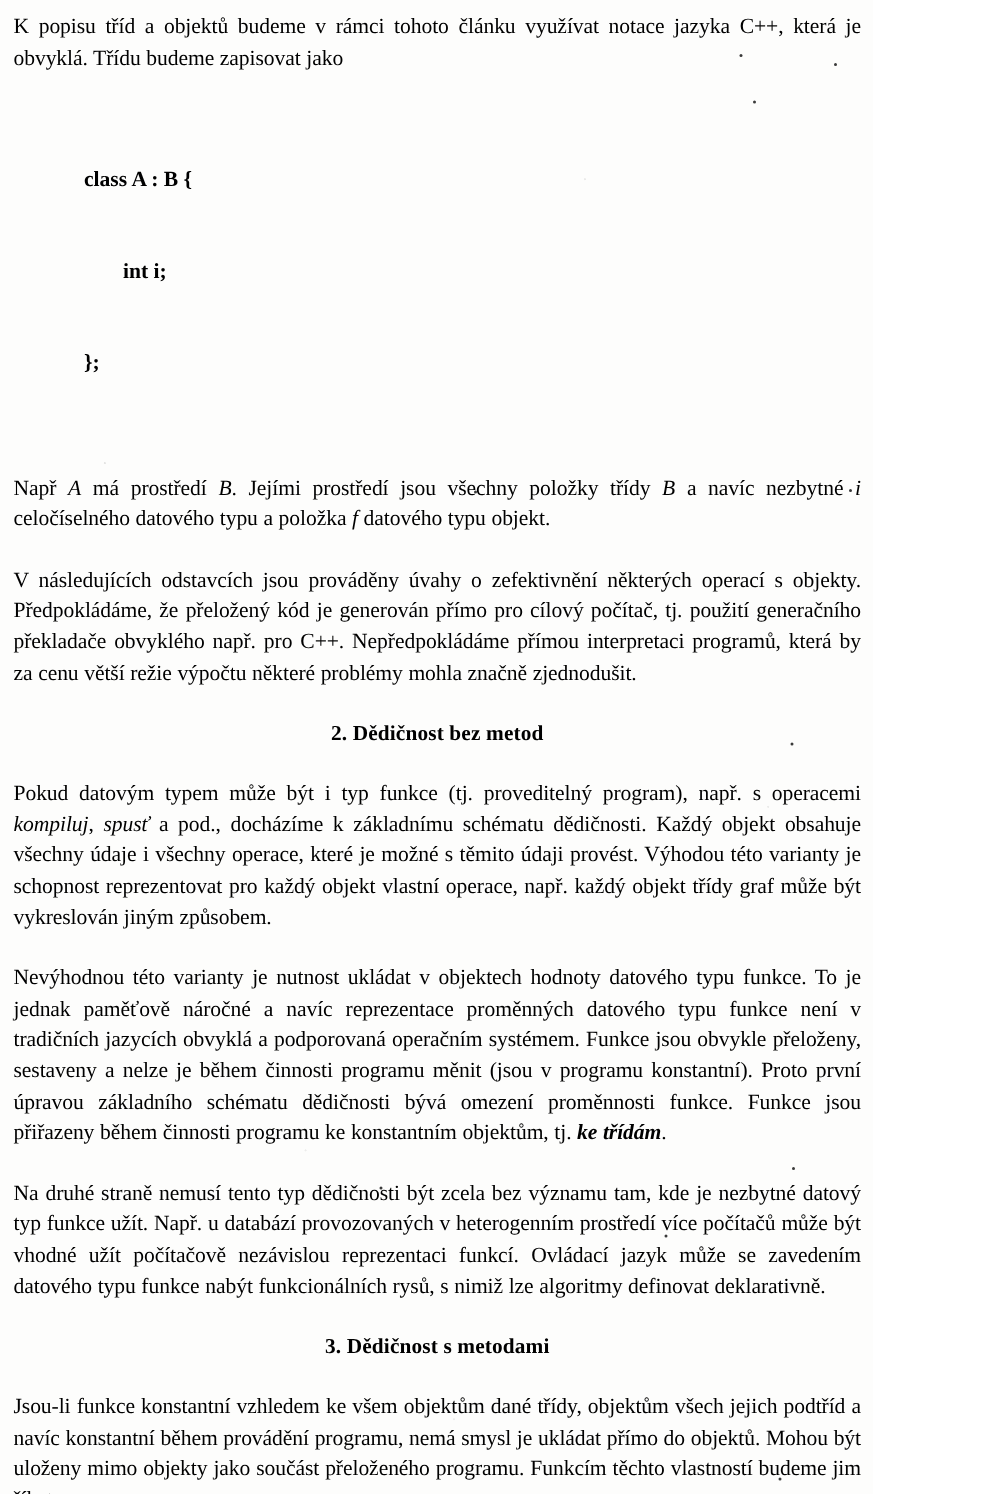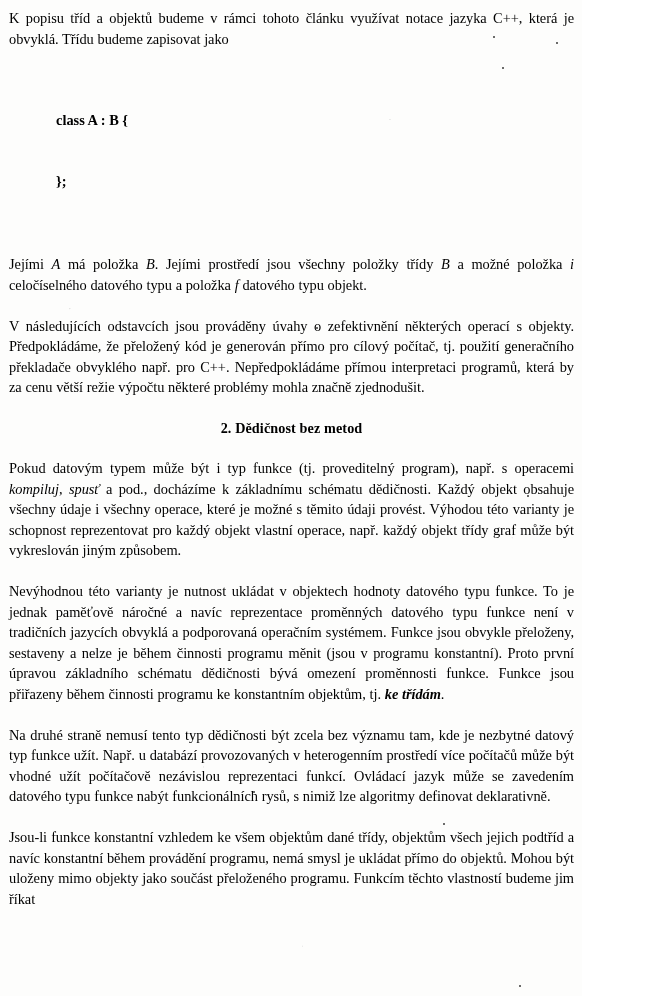--- a/index.html
+++ b/index.html
@@ -102,35 +102,37 @@
 <body>
 
 <div id="page">
 
   <div id="content">
 
     <p class="body-text gap-after"><span>K popisu tříd a objektů budeme v rámci tohoto článku využívat notace jazyka C++, která je obvyklá. Třídu budeme zapisovat jako</span></p>
 
     <div class="code-block">
       <span class="code-line indent-0">class A : B {</span>
+      <span class="code-line indent-1">int i;</span>
       <span class="code-line indent-0">};</span>
     </div>
 
-    <p class="body-text gap-after"><span>Jejími </span><em class="var">A</em><span> má položka </span><em class="var">B</em><span>. Jejími prostředí jsou všechny položky třídy </span><em class="var">B</em><span> a možné položka </span><em class="var">i</em><span> celočíselného datového typu a položka </span><em class="var">f</em><span> datového typu objekt.</span></p>
+    <p class="body-text gap-after"><span>Např </span><em class="var">A</em><span> má prostředí </span><em class="var">B</em><span>. Jejími prostředí jsou všechny položky třídy </span><em class="var">B</em><span> a navíc nezbytné </span><em class="var">i</em><span> celočíselného datového typu a položka </span><em class="var">f</em><span> datového typu objekt.</span></p>
 
     <p class="body-text gap-after"><span>V následujících odstavcích jsou prováděny úvahy o zefektivnění některých operací s objekty. Předpokládáme, že přeložený kód je generován přímo pro cílový počítač, tj. použití generačního překladače obvyklého např. pro C++. Nepředpokládáme přímou interpretaci programů, která by za cenu větší režie výpočtu některé problémy mohla značně zjednodušit.</span></p>
 
     <h2 class="section-heading">2. Dědičnost bez metod</h2>
 
     <p class="body-text gap-after"><span>Pokud datovým typem může být i typ funkce (tj. proveditelný program), např. s operacemi </span><em class="term">kompiluj</em><span>, </span><em class="term">spusť</em><span> a pod., docházíme k základnímu schématu dědičnosti. Každý objekt obsahuje všechny údaje i všechny operace, které je možné s těmito údaji provést. Výhodou této varianty je schopnost reprezentovat pro každý objekt vlastní operace, např. každý objekt třídy graf může být vykreslován jiným způsobem.</span></p>
 
     <p class="body-text gap-after"><span>Nevýhodnou této varianty je nutnost ukládat v objektech hodnoty datového typu funkce. To je jednak paměťově náročné a navíc reprezentace proměnných datového typu funkce není v tradičních jazycích obvyklá a podporovaná operačním systémem. Funkce jsou obvykle přeloženy, sestaveny a nelze je během činnosti programu měnit (jsou v programu konstantní). Proto první úpravou základního schématu dědičnosti bývá omezení proměnnosti funkce. Funkce jsou přiřazeny během činnosti programu ke konstantním objektům, tj. </span><em class="term-strong">ke třídám</em><span>.</span></p>
 
     <p class="body-text gap-after"><span>Na druhé straně nemusí tento typ dědičnosti být zcela bez významu tam, kde je nezbytné datový typ funkce užít. Např. u databází provozovaných v heterogenním prostředí více počítačů může být vhodné užít počítačově nezávislou reprezentaci funkcí. Ovládací jazyk může se zavedením datového typu funkce nabýt funkcionálních rysů, s nimiž lze algoritmy definovat deklarativně.</span></p>
 
+    <h2 class="section-heading">3. Dědičnost s metodami</h2>
 
     <p class="body-text tight-after"><span>Jsou-li funkce konstantní vzhledem ke všem objektům dané třídy, objektům všech jejich podtříd a navíc konstantní během provádění programu, nemá smysl je ukládat přímo do objektů. Mohou být uloženy mimo objekty jako součást přeloženého programu. Funkcím těchto vlastností budeme jim říkat </span></p>
 
   </div>
 
   <span class="speck" style="left:493px; top:36px; width:2px; height:2px;"></span>
   <span class="speck" style="left:556px; top:42px; width:2px; height:2px;"></span>
   <span class="speck" style="left:502px; top:67px; width:2px; height:2px;"></span>
   <span class="speck" style="left:316px; top:327px; width:2px; height:2px;"></span>
   <span class="speck" style="left:566px; top:326px; width:2px; height:2px;"></span>

